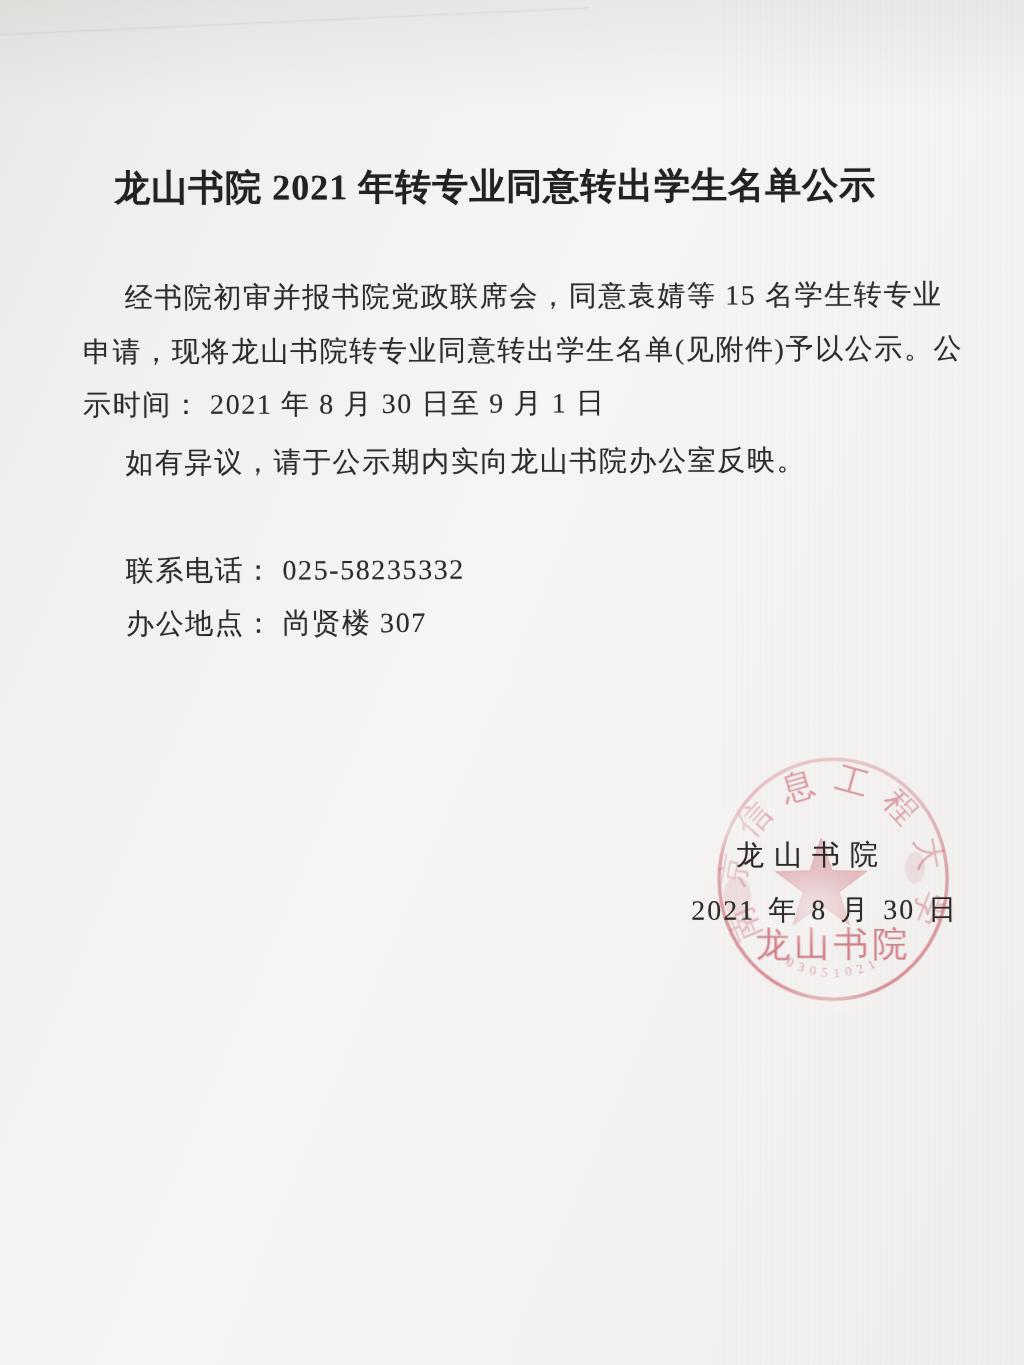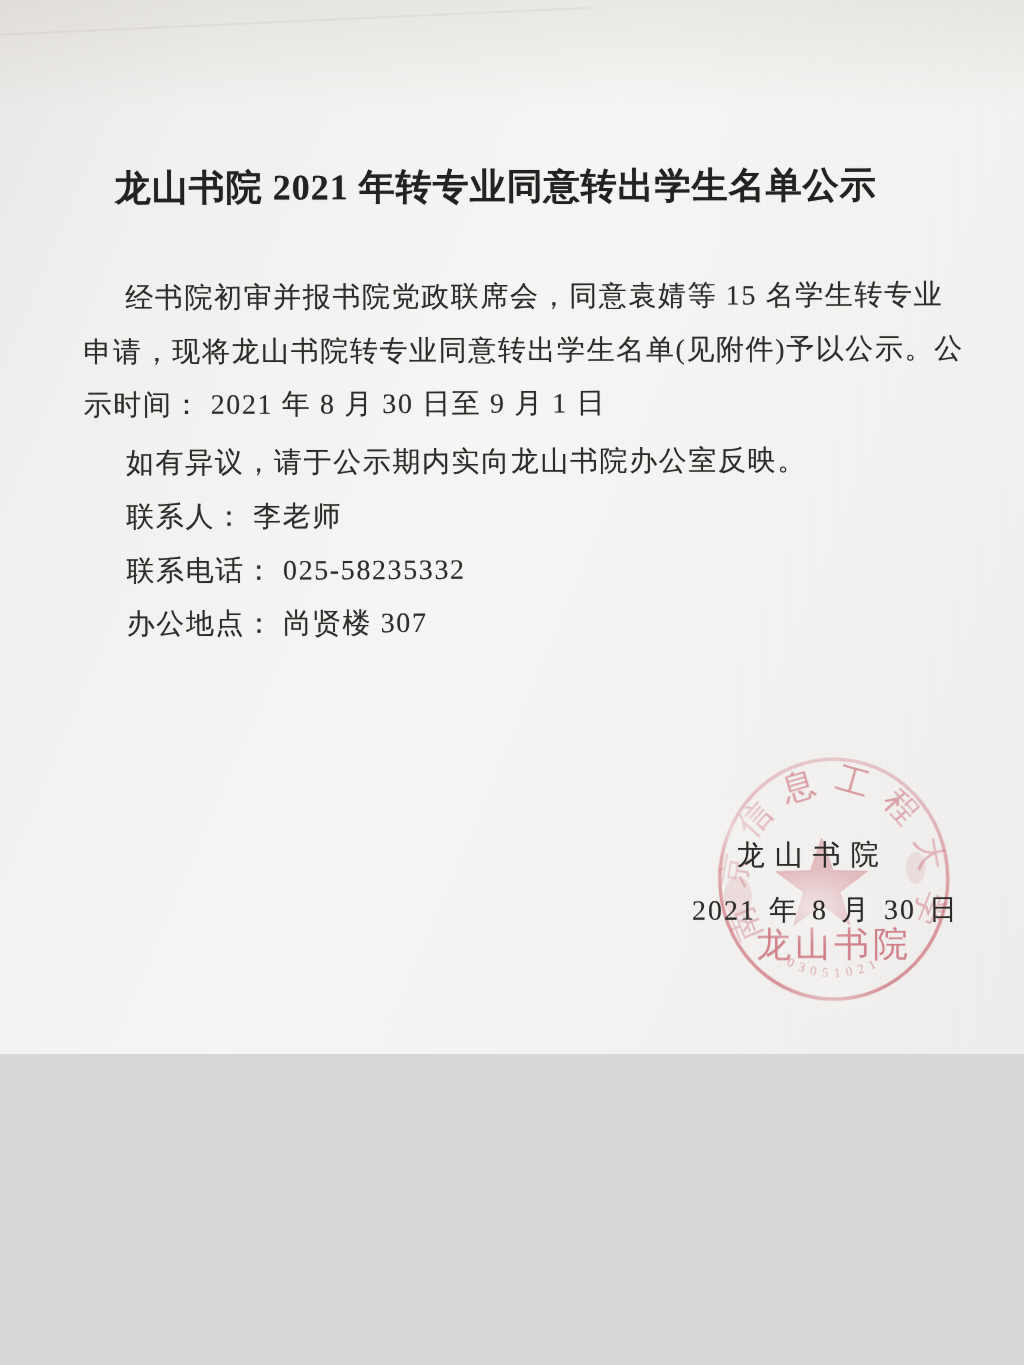--- a/index.html
+++ b/index.html
@@ -1,17 +1,17 @@
 <!DOCTYPE html>
 <html><head>
 <meta charset="utf-8">
 <style>
   html,body{margin:0;padding:0;background:#d8d7d5;}
   .page{
-    position:relative;width:1024px;height:1054px;overflow:hidden;
+    position:relative;width:1024px;height:1365px;overflow:hidden;
     background:linear-gradient(113deg,#eae8e6 0%,#f1f0ee 16%,#f6f5f3 45%,#f3f2f0 72%,#eeedeb 100%);
     font-family:"Liberation Serif","DejaVu Serif",serif;
   }
   .top-shade{position:absolute;top:0;left:0;right:0;height:110px;
     background:linear-gradient(to bottom,rgba(125,120,114,0.10),rgba(125,120,114,0.0));}
   .streaks{position:absolute;top:0;right:0;width:300px;height:100%;opacity:.55;
     background:repeating-linear-gradient(90deg,rgba(105,102,98,0.030) 0 1px,rgba(0,0,0,0) 1px 6px);}
   .crease{position:absolute;top:18px;left:-10px;width:600px;height:34px;
     background:linear-gradient(to bottom,rgba(0,0,0,0) 45%,rgba(115,110,104,0.09) 50%,rgba(0,0,0,0) 56%);
     transform:rotate(-2.6deg);transform-origin:left center;}
@@ -56,21 +56,20 @@
   <div class="crease"></div>
 
   <div class="content">
 
     <h1 class="doc-title">龙山书院 2021 年转专业同意转出学生名单公示</h1>
 
     <div class="line l1">经书院初审并报书院党政联席会，同意袁婧等 15 名学生转专业</div>
     <div class="line l2">申请，现将龙山书院转专业同意转出学生名单(见附件)予以公示。公</div>
     <div class="line l3">示时间： 2021 年 8 月 30 日至 9 月 1 日</div>
     <div class="line l4">如有异议，请于公示期内实向龙山书院办公室反映。</div>
-    <div class="line l5">联系人： 李老师</div>
     <div class="line l6">联系电话： 025-58235332</div>
     <div class="line l7">办公地点： 尚贤楼 307</div>
 
     <svg class="seal" viewBox="0 0 250 262" xmlns="http://www.w3.org/2000/svg">
       <defs>
         <linearGradient id="ringGrad" x1="0" y1="0" x2="0" y2="1">
           <stop offset="0" stop-color="#d4737e" stop-opacity="0.35"></stop>
           <stop offset="0.55" stop-color="#cd5a67" stop-opacity="0.55"></stop>
           <stop offset="1" stop-color="#c94f5d" stop-opacity="0.62"></stop>
         </linearGradient>

